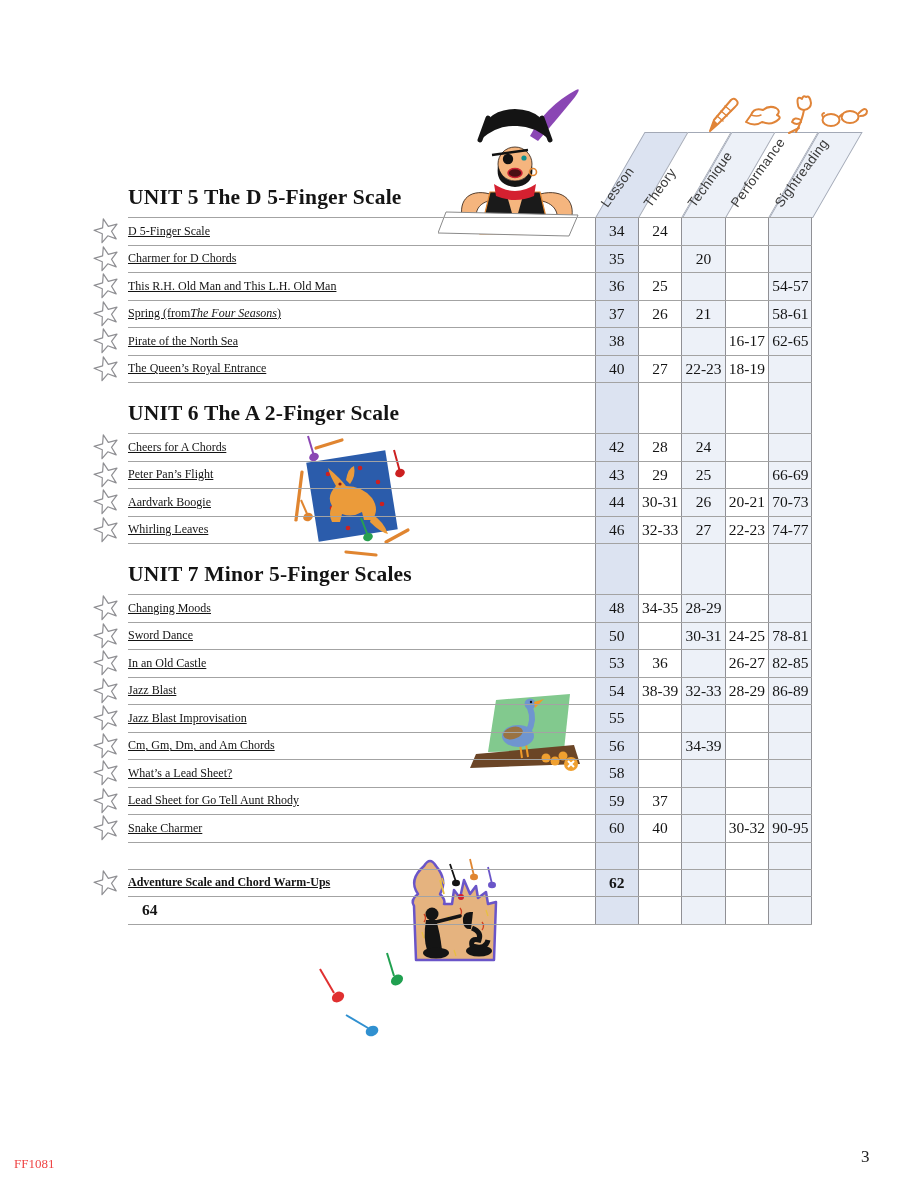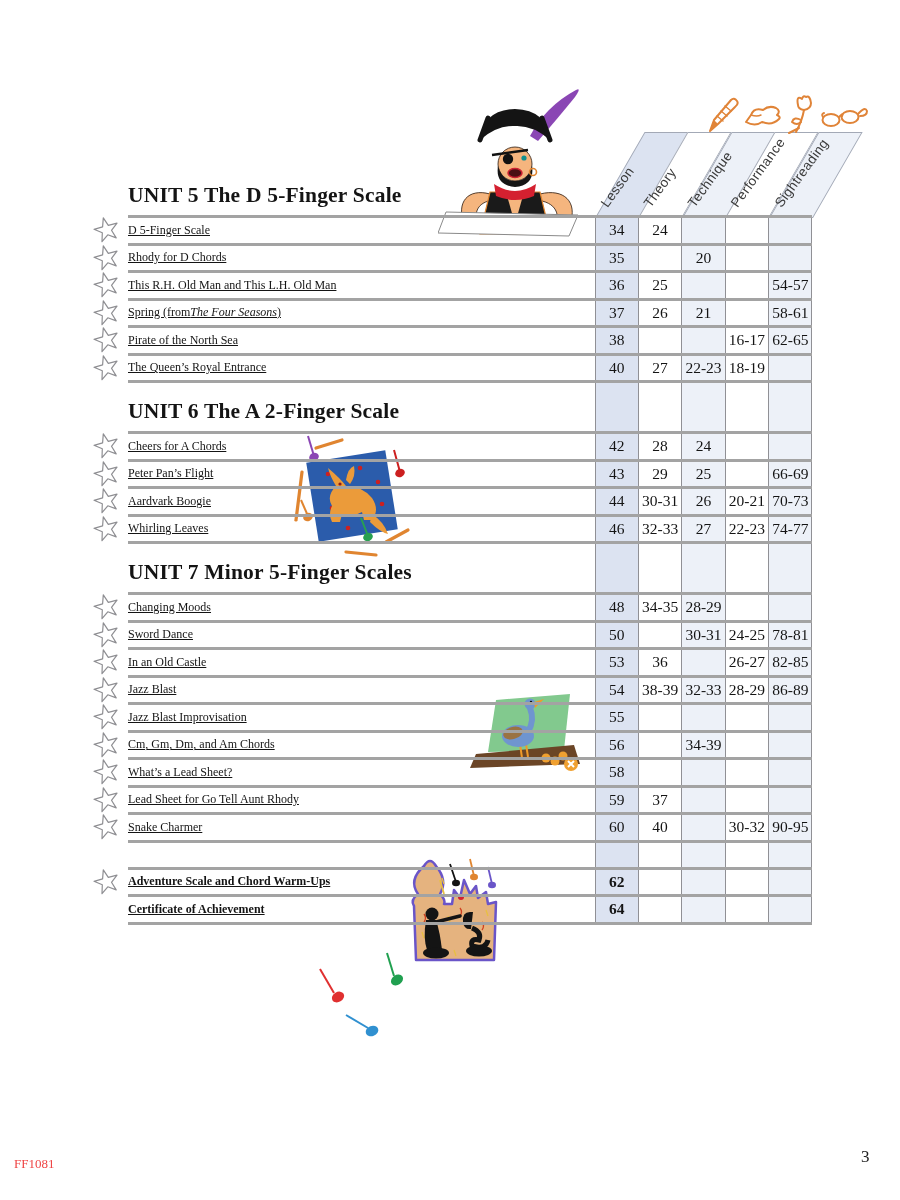--- a/index.html
+++ b/index.html
@@ -30,21 +30,21 @@
   .grid { position: absolute; left: 128px; top: 167px; width: 684px; }
   .stripes {
     position: absolute; left: 467px; top: 51px; width: 217px;
     height: 706.5px; display: flex; z-index: 0;
   }
   .stripe { flex: 1; border-left: 1px solid #909095; }
   .stripe:last-child { border-right: 1px solid #909095; }
   .stripe.dark  { background: #dce3f1; }
   .stripe.light { background: #edf1f8; }
 
-  .row { position: relative; z-index: 1; display: flex; border-bottom: 3px solid #a3a3a3; }
+  .row { position: relative; z-index: 1; display: flex; border-bottom: 1px solid #a3a3a3; }
   .title-row { height: 51px; align-items: flex-end; }
   .song-row  { height: 27.5px; }
   .gap-row   { height: 27px; }
   .unit-title { font-size: 21.5px; font-weight: bold; padding: 0 0 7px 0; letter-spacing: .2px; }
   .row-title-area { width: 467px; display: flex; align-items: center; font-size: 12px; text-decoration: underline; }
   .tpart.italic { font-style: italic; }
   .row-cells { width: 217px; display: flex; text-align: center; }
   .cell { flex: 1; display: flex; align-items: center; justify-content: center; font-size: 15.5px; }
   .bold .row-title-area, .bold .cell { font-weight: bold; }
   .star-wrap { position: absolute; left: -36px; top: 50%; transform: translateY(-50%); width: 29px; height: 28px; }
@@ -128,21 +128,21 @@
           <div class="cell"></div>
           <div class="cell"></div>
           <div class="cell"></div>
         </div>
       </div>
       <div class="row song-row">
         <span class="star-wrap"><svg width="29" height="28" viewBox="0 0 28 28">
             <polygon points="10.8,1.9 15.8,9.3 24.5,7.2 19.0,14.3 23.7,21.9 15.3,18.8 9.5,25.7 9.8,16.7 1.5,13.3 10.1,10.9" fill="#fff" stroke="#8e8e92" stroke-width="1.2" stroke-linejoin="round"></polygon>
           </svg></span>
         <div class="row-title-area">
-          <span class="tpart">Rhody for D Chords</span>
+          <span class="tpart">Charmer for D Chords</span>
         </div>
         <div class="row-cells">
           <div class="cell">35</div>
           <div class="cell"></div>
           <div class="cell">20</div>
           <div class="cell"></div>
           <div class="cell"></div>
         </div>
       </div>
       <div class="row song-row">
@@ -418,23 +418,20 @@
         </div>
         <div class="row-cells">
           <div class="cell">62</div>
           <div class="cell"></div>
           <div class="cell"></div>
           <div class="cell"></div>
           <div class="cell"></div>
         </div>
       </div>
       <div class="row song-row bold">
-        <div class="row-title-area">
-          <span class="tpart">Certificate of Achievement</span>
-        </div>
         <div class="row-cells">
           <div class="cell">64</div>
           <div class="cell"></div>
           <div class="cell"></div>
           <div class="cell"></div>
           <div class="cell"></div>
         </div>
       </div>
     </div>
 

